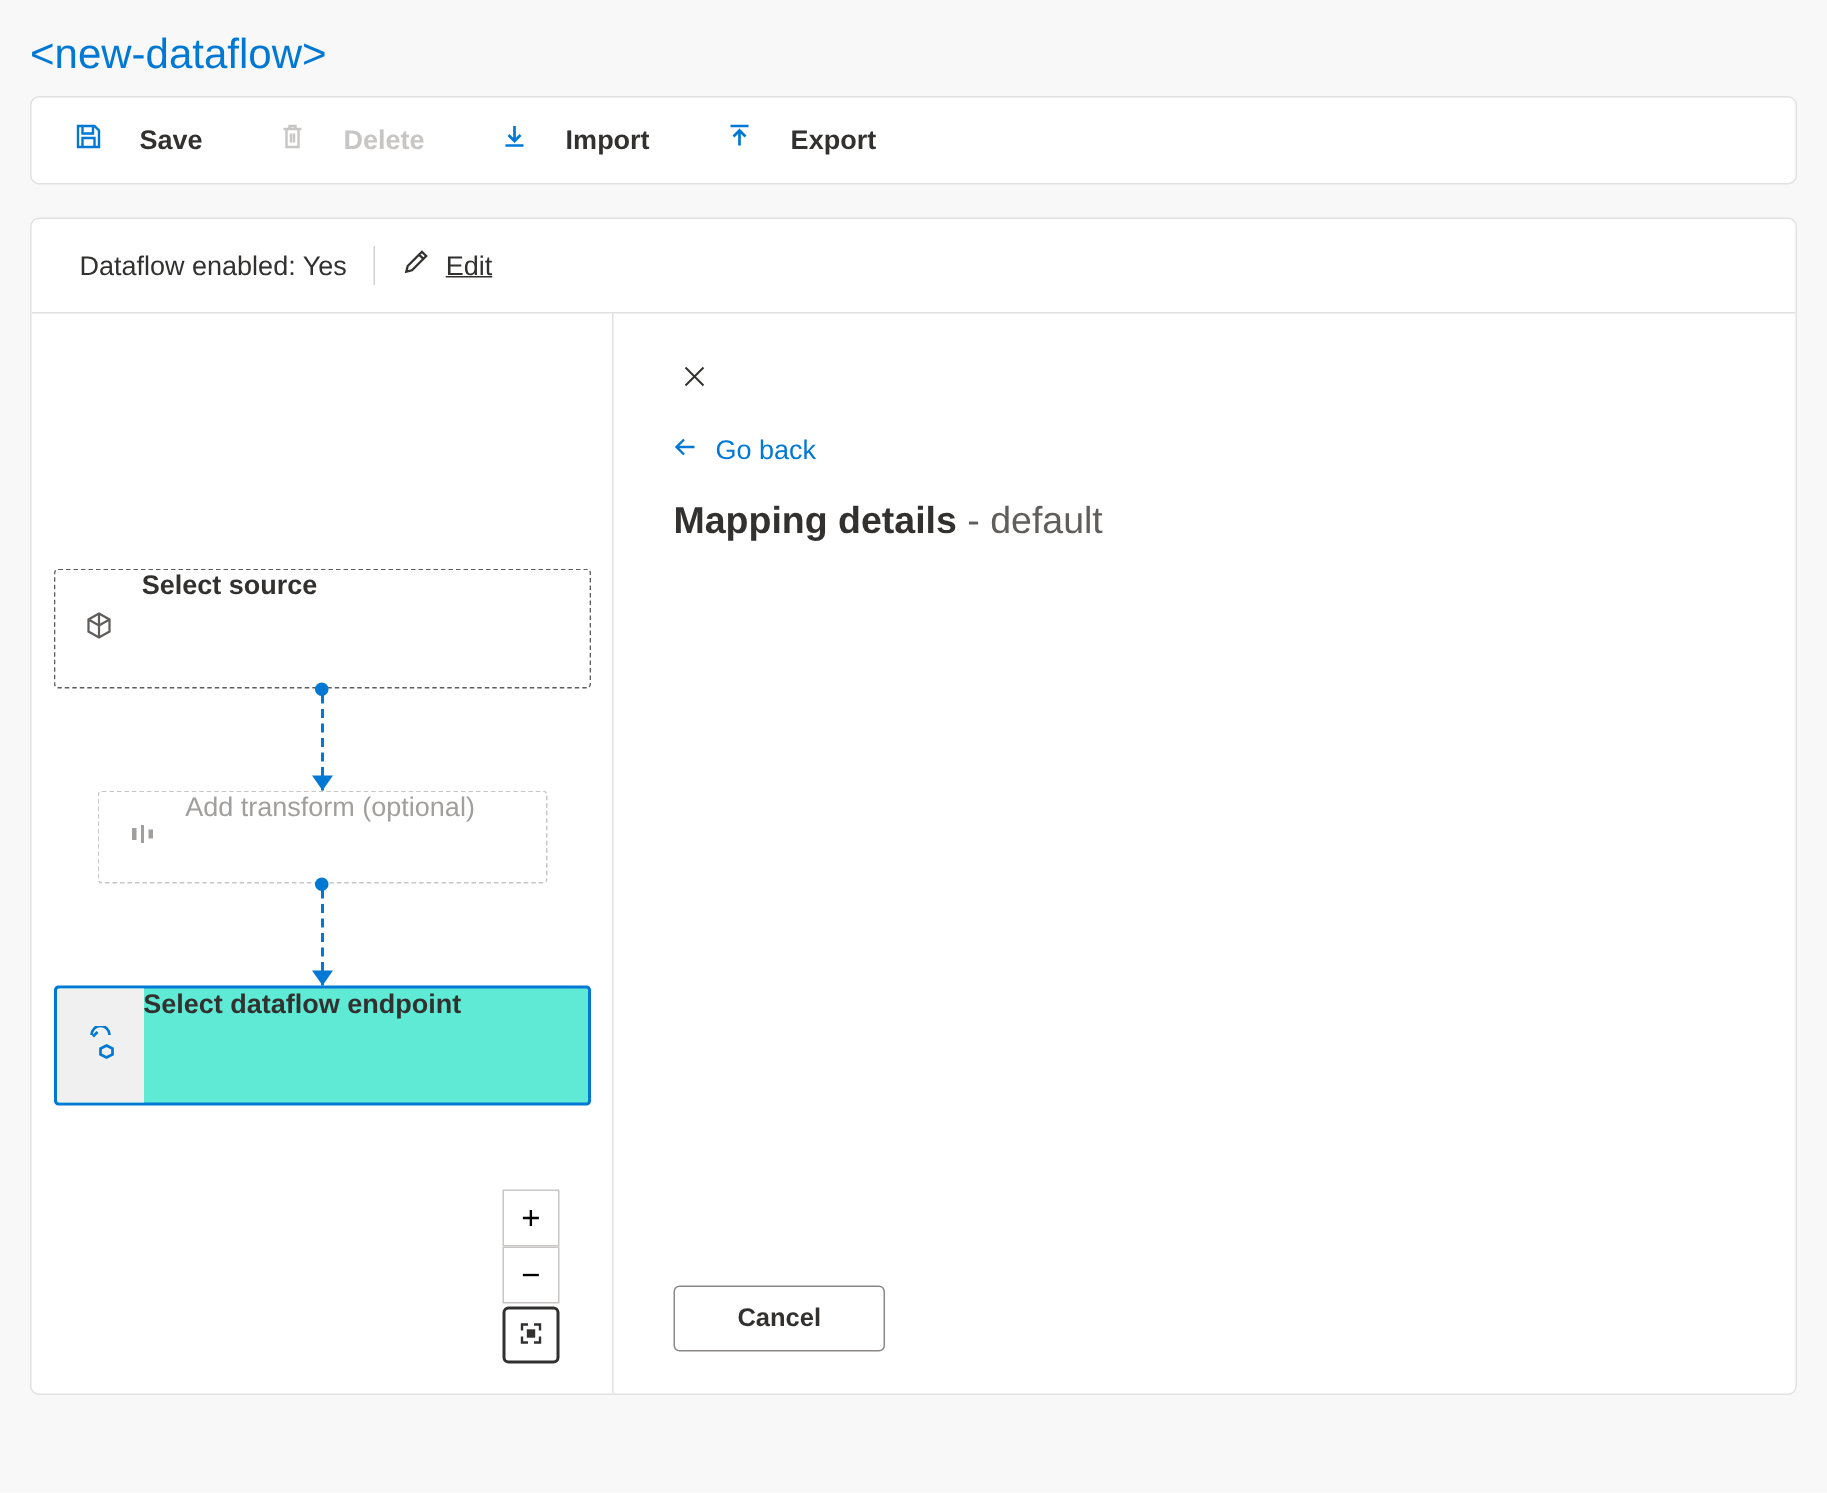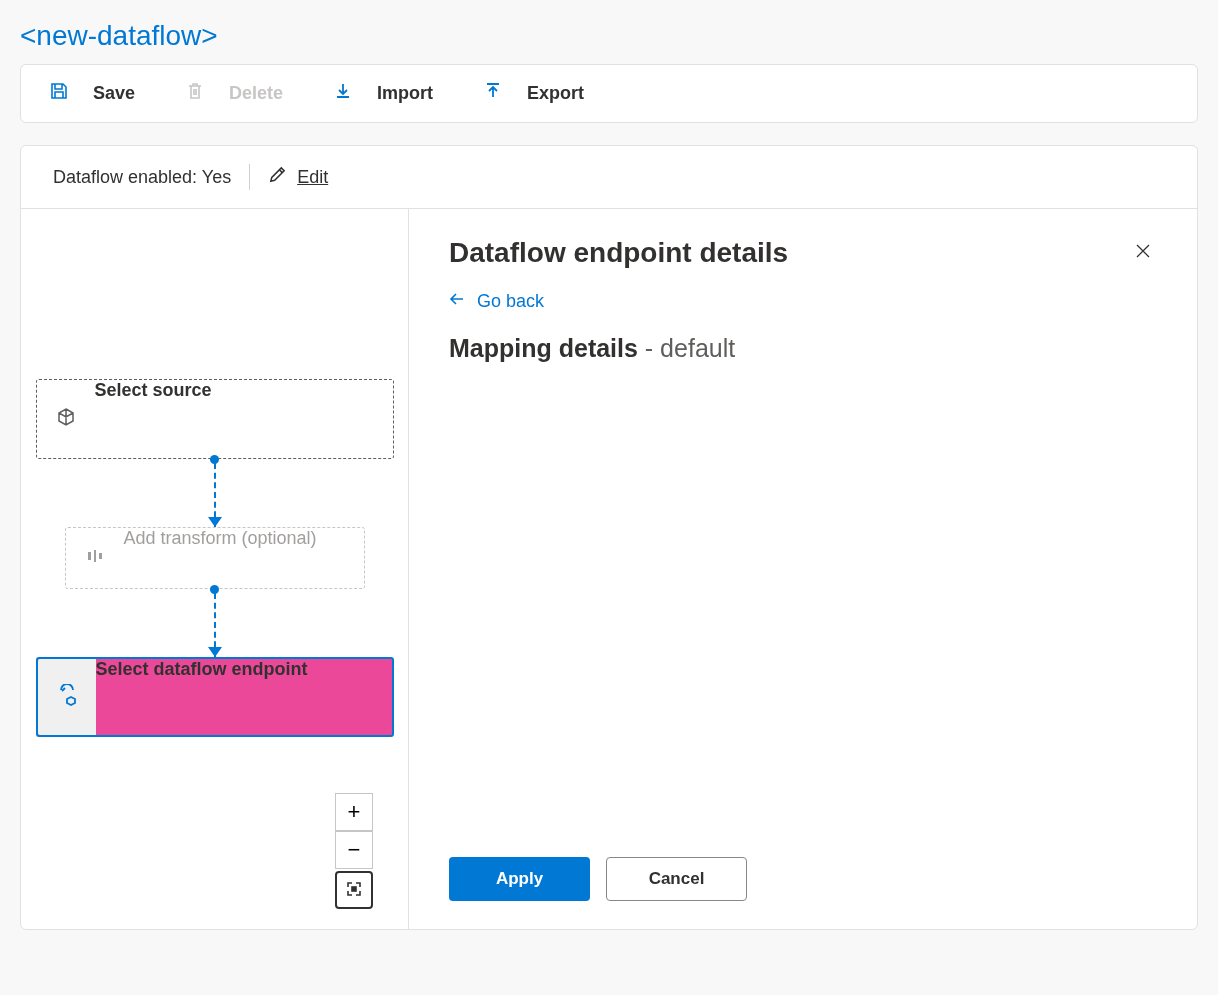--- a/index.html
+++ b/index.html
@@ -112,21 +112,21 @@
     }
     .flow-node.dashed-light {
       border: 1.5px dashed #c8c6c4;
       color: #a19f9d;
       width: 300px;
       height: 62px;
       font-weight: 400;
     }
     .flow-node.selected {
       border: 2px solid #0078d4;
-      background: #ec4899;
+      background: #5eead4;
     }
     .node-icon-area {
       width: 58px;
       height: 100%;
       display: flex;
       align-items: center;
       justify-content: center;
       border-top-left-radius: 2px;
       border-bottom-left-radius: 2px;
     }
@@ -402,21 +402,20 @@
                 <path d="M2 6 v-4 h4 M14 6 v-4 h-4 M2 10 v4 h4 M14 10 v4 h-4"></path>
                 <rect x="6" y="6" width="4" height="4" fill="#323130"></rect>
               </svg>
           </span>
         </button>
       </div>
     </div>
 
     <div class="details-panel">
       <div class="details-header">
-        <h2 class="details-title">Dataflow endpoint details</h2>
         <button class="close-btn">
           <span>
             <svg width="20" height="20" viewBox="0 0 20 20" stroke="#323130" stroke-width="1.3">
                 <path d="M4 4 l12 12 M16 4 l-12 12"></path>
               </svg>
           </span>
         </button>
       </div>
 
       <button class="go-back-btn">
@@ -427,18 +426,17 @@
         </span>
         <span>Go back</span>
       </button>
 
       <div class="mapping-title">
         <strong>Mapping details</strong><span> - default</span>
       </div>
 
 
       <div class="action-buttons">
-        <button class="btn btn-primary">Apply</button>
         <button class="btn btn-secondary">Cancel</button>
       </div>
     </div>
   </div>
 </div>
 
 </body></html>

